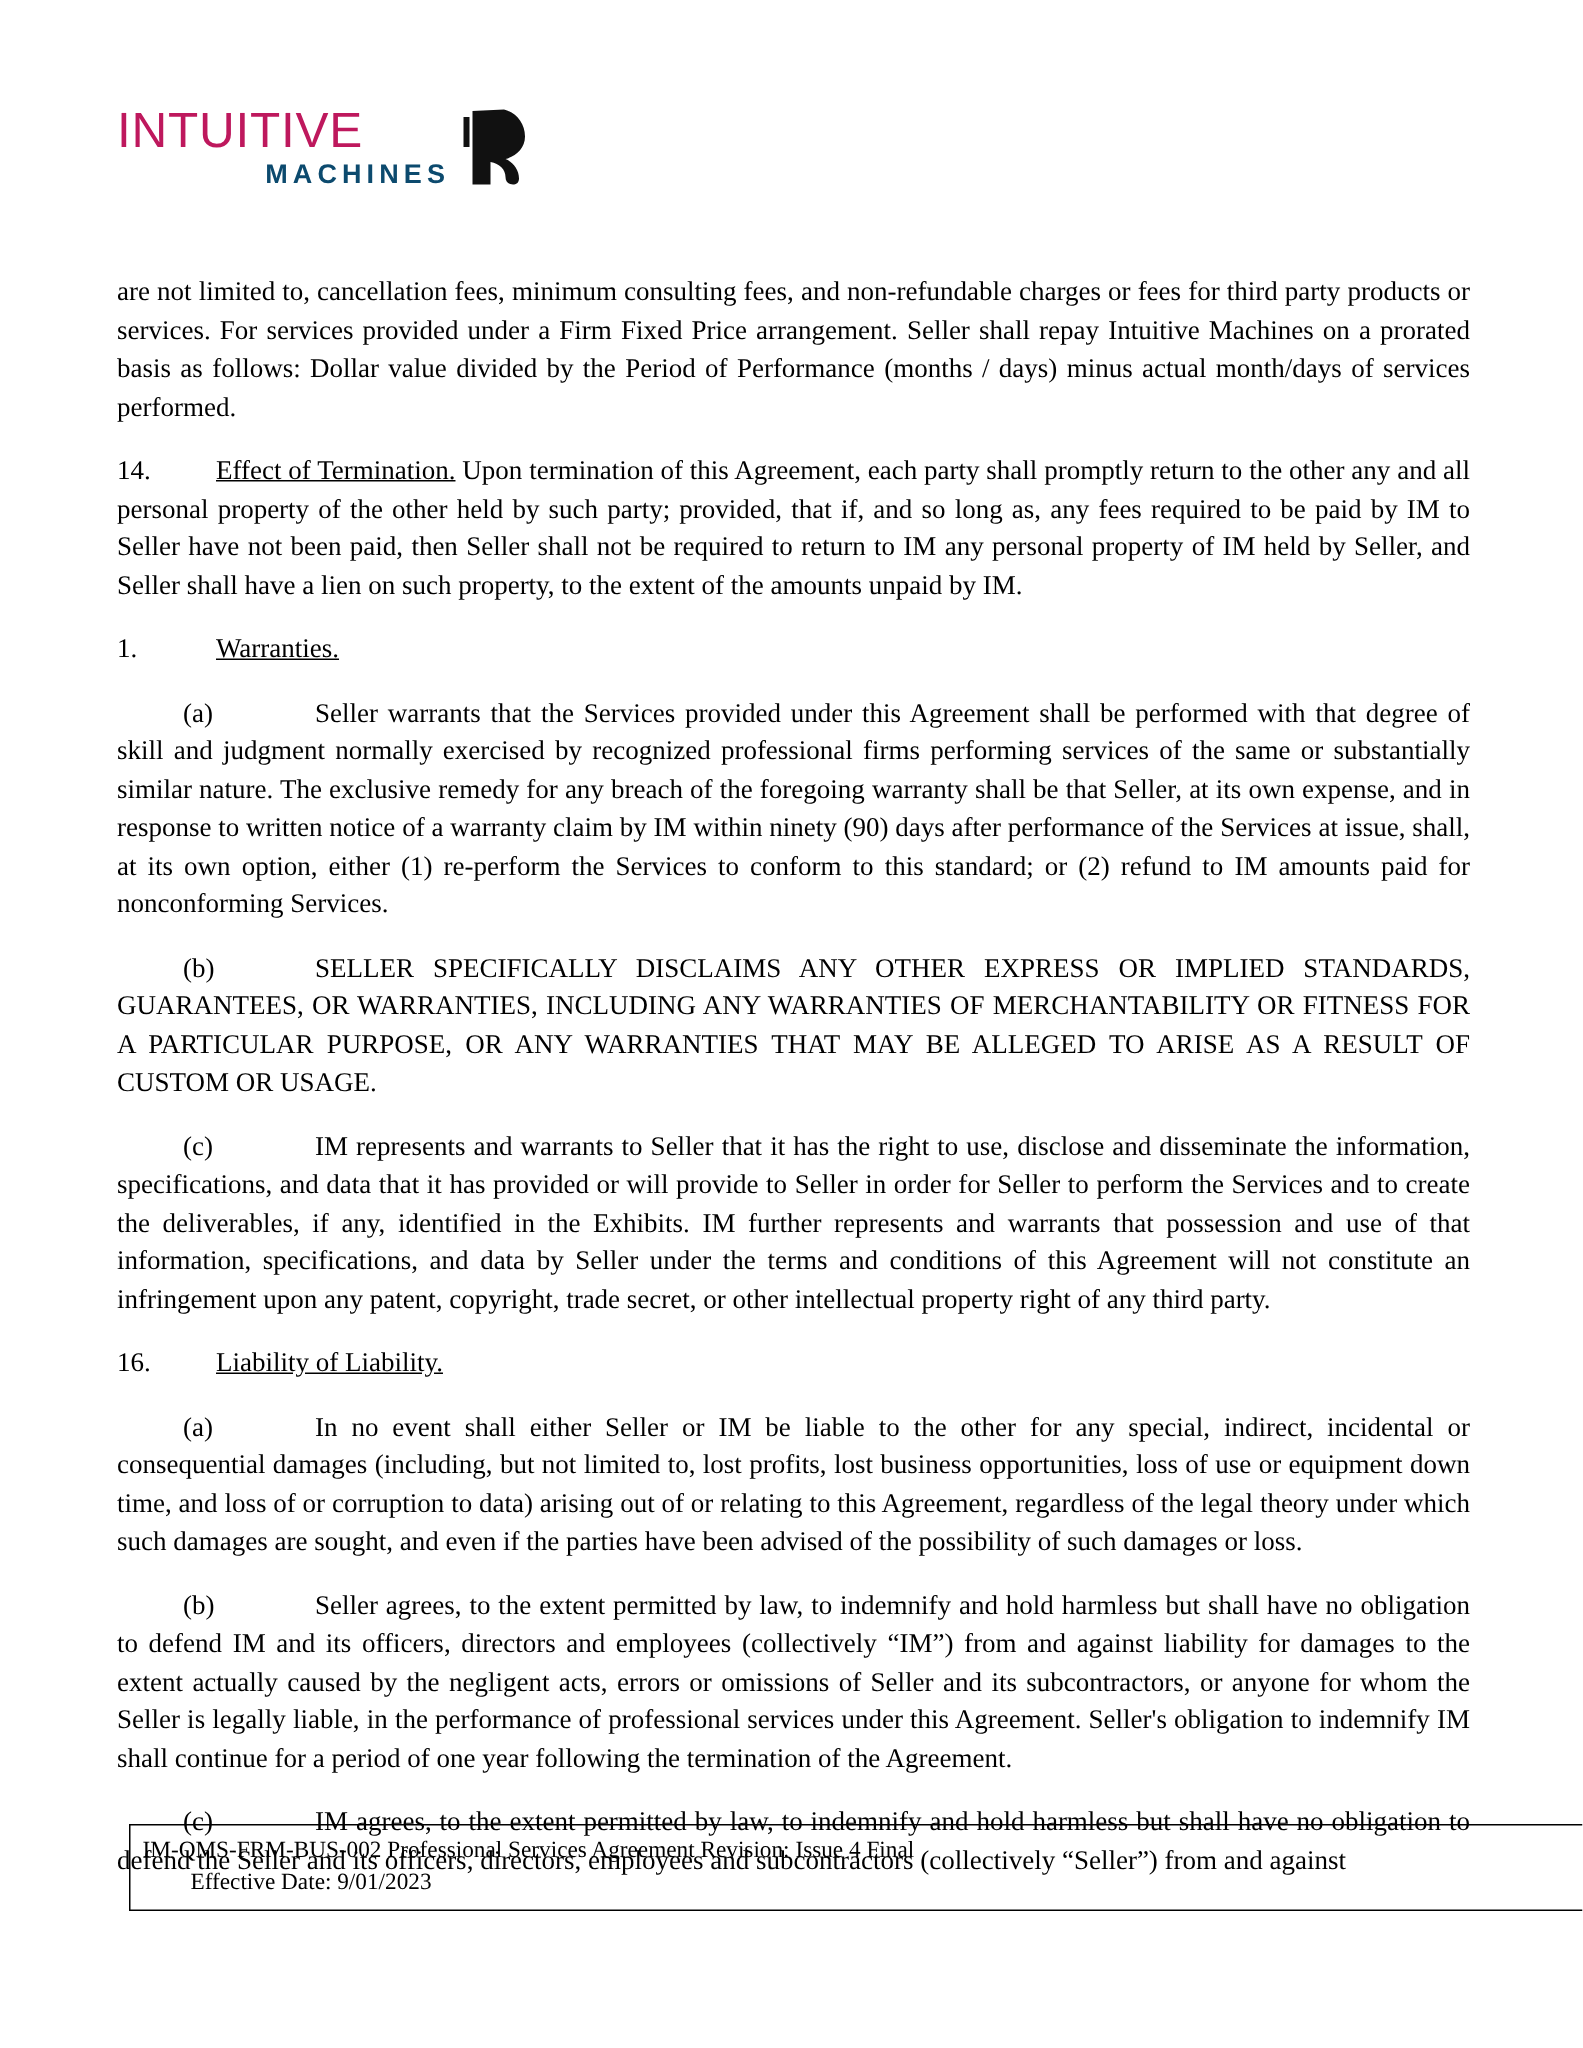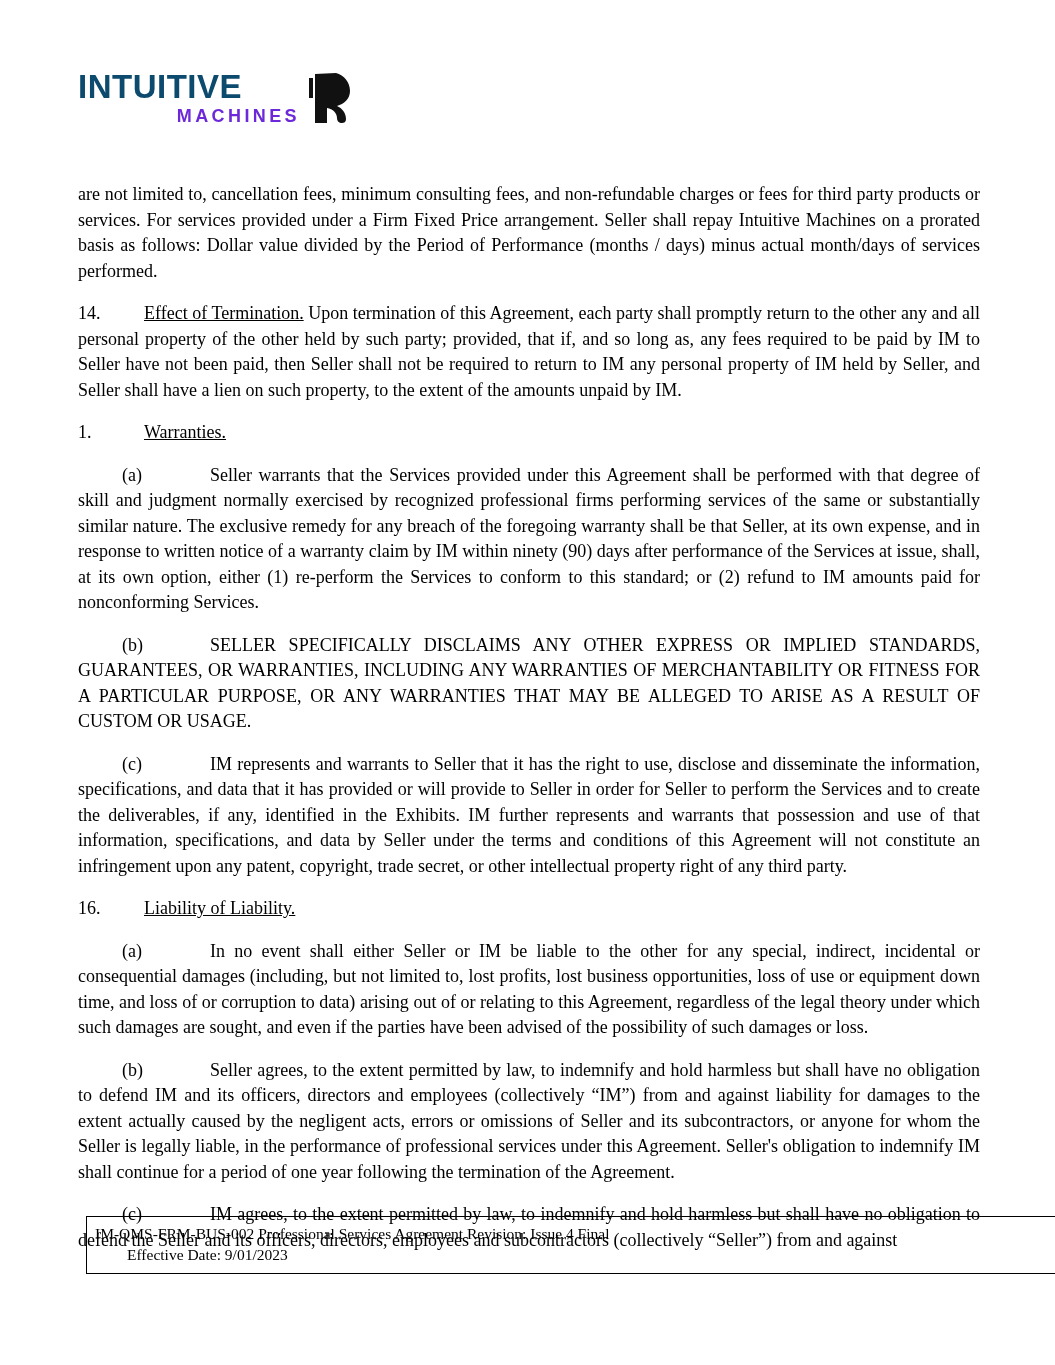--- a/index.html
+++ b/index.html
@@ -19,34 +19,34 @@
   }
   .logo-block {
     position: absolute;
     left: 78px;
     top: 70px;
     width: 260px;
     height: 70px;
   }
   .logo-word {
     font-family: "Liberation Sans", sans-serif;
-    font-weight: bold;
+    font-weight: normal;
     font-size: 33px;
     letter-spacing: 0.5px;
     line-height: 34px;
-    color: #0c4a6e;
+    color: #be185d;
     display: block;
   }
   .logo-sub {
     font-family: "Liberation Sans", sans-serif;
     font-weight: bold;
     font-size: 18px;
     letter-spacing: 3.4px;
     line-height: 20px;
-    color: #6d28d9;
+    color: #0c4a6e;
     display: block;
     text-align: right;
     width: 222px;
     margin-top: 2px;
   }
   .logo-mark {
     position: absolute;
     left: 228px;
     top: 2px;
     width: 46px;

